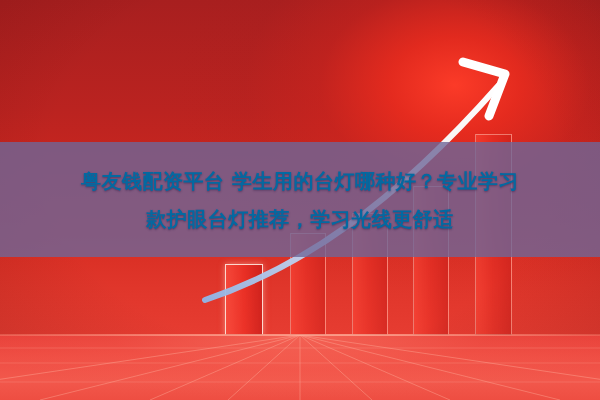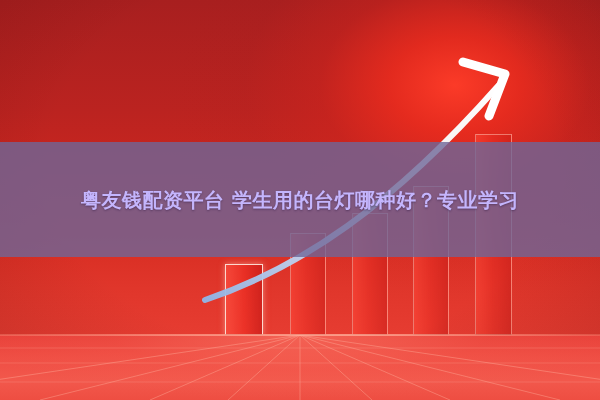--- a/index.html
+++ b/index.html
@@ -114,21 +114,21 @@
     background: rgba(110,103,152,0.80);
     backdrop-filter: none;
     display: flex;
     flex-direction: column;
     align-items: center;
     justify-content: center;
   }
   .band-inner {
     width: 600px;
     text-align: center;
-    color: #c4b5fd;
+    color: #0369a1;
     font-size: 20px;
     font-weight: bold;
     line-height: 38px;
     letter-spacing: 0.5px;
     text-shadow: 0 1px 2px rgba(40,20,60,0.45);
   }
   .band-line { display: block; white-space: nowrap; }
 </style>
 </head>
 <body>
@@ -195,16 +195,17 @@
         <line x1="0" y1="28" x2="600" y2="28"></line>
         <line x1="0" y1="47" x2="600" y2="47"></line>
       </g>
     </svg>
   </div>
   <div class="horizon"></div>
 
   <div class="band">
     <div class="band-inner">
       <span class="band-line">粤友钱配资平台 学生用的台灯哪种好？专业学习</span>
+      <span class="band-line">款护眼台灯推荐，学习光线更舒适</span>
     </div>
   </div>
 
 </div>
 
 </body></html>

